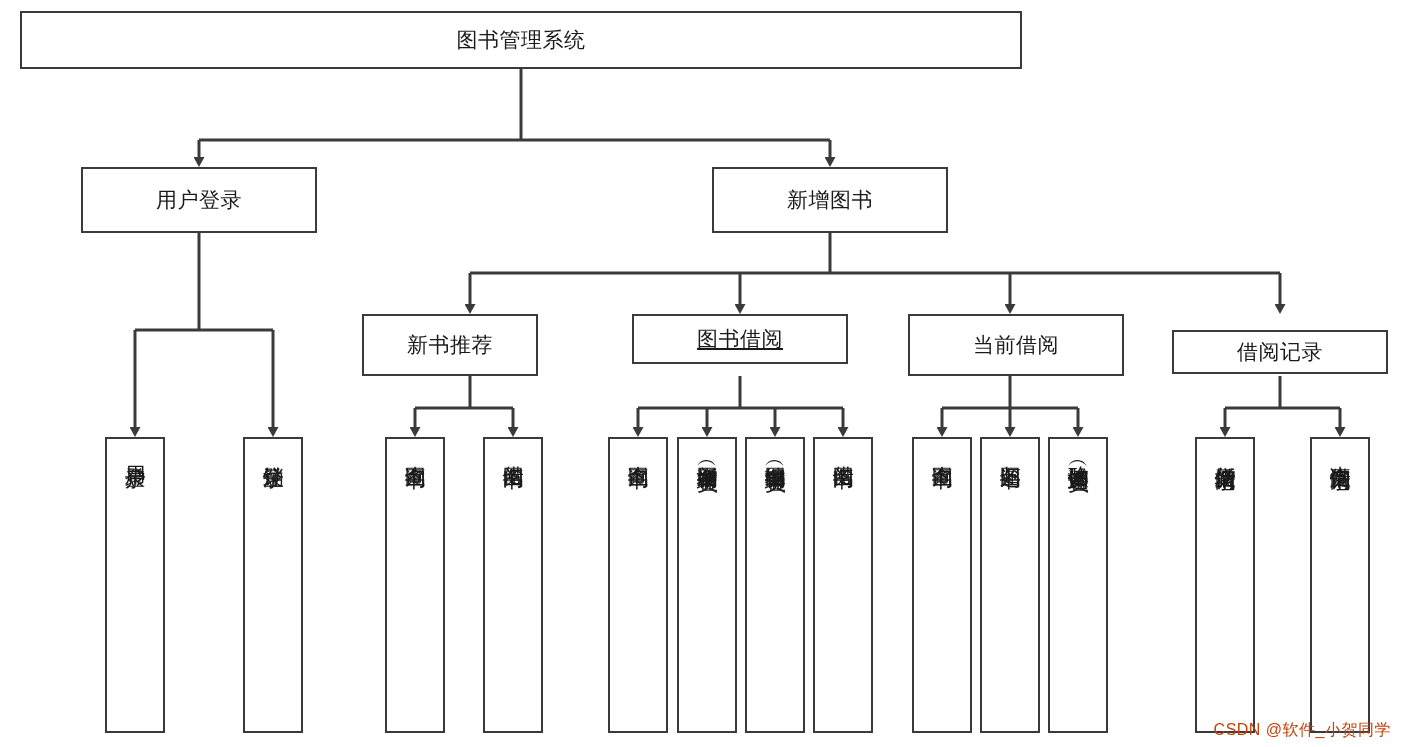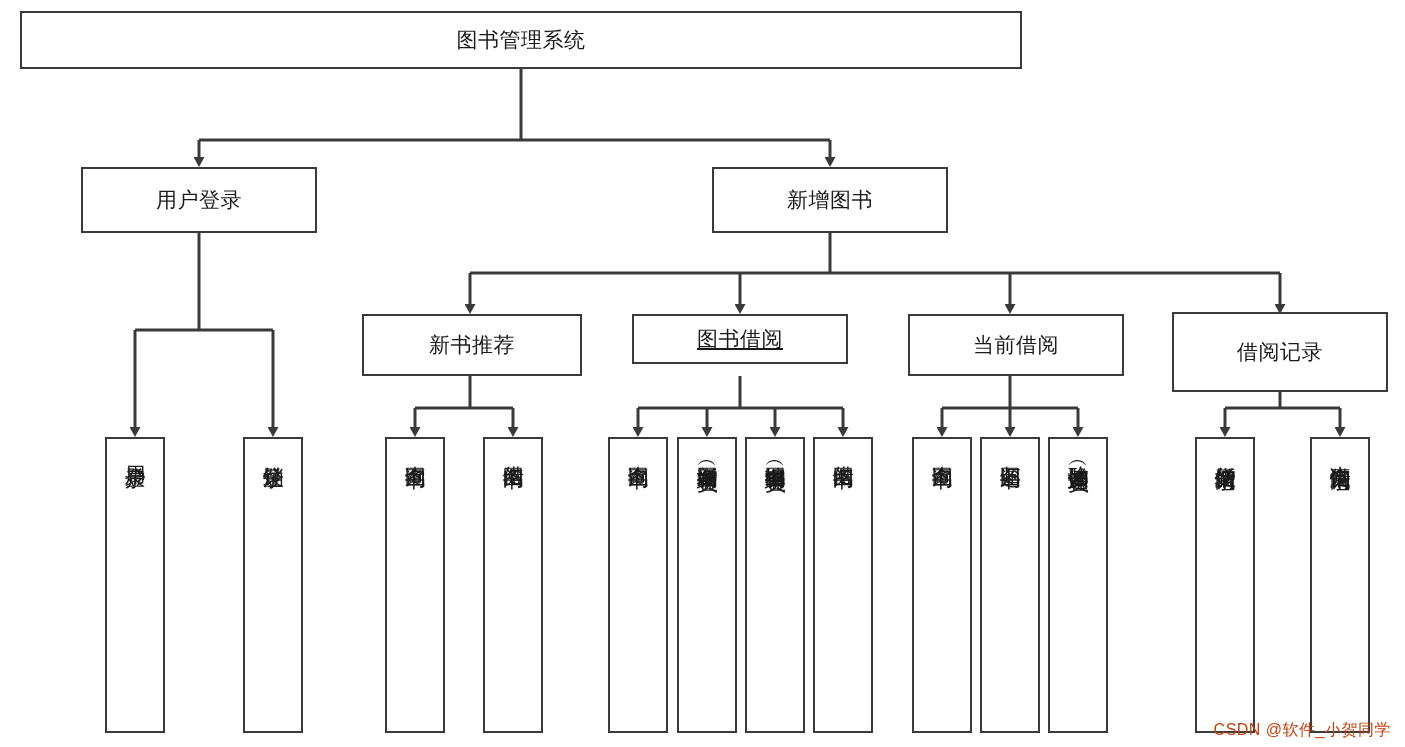--- a/index.html
+++ b/index.html
@@ -129,30 +129,30 @@
     <span class="label">图书管理系统</span>
   </div>
 
   <div class="node node-l2" style="left:81px; top:167px; width:236px; height:66px;">
     <span class="label">用户登录</span>
   </div>
   <div class="node node-l2" style="left:712px; top:167px; width:236px; height:66px;">
     <span class="label">新增图书</span>
   </div>
 
-  <div class="node node-l3" style="left:362px; top:314px; width:220px; height:62px;">
+  <div class="node node-l3" style="left:362px; top:314px; width:176px; height:62px;">
     <span class="label">新书推荐</span>
   </div>
   <div class="node node-l3" style="left:632px; top:314px; width:216px; height:50px;text-decoration:underline;">
     <span class="label">图书借阅</span>
   </div>
   <div class="node node-l3" style="left:908px; top:314px; width:216px; height:62px;">
     <span class="label">当前借阅</span>
   </div>
-  <div class="node node-l3" style="left:1172px; top:312px; width:216px; height:80px;">
+  <div class="node node-l3" style="left:1172px; top:330px; width:216px; height:44px;">
     <span class="label">借阅记录</span>
   </div>
 
   <div class="node node-leaf" style="left:105px; top:437px; width:60px; height:296px;">
     <span class="label">用户登录</span>
   </div>
   <div class="node node-leaf" style="left:243px; top:437px; width:60px; height:296px;">
     <span class="label">注销登录</span>
   </div>
 

